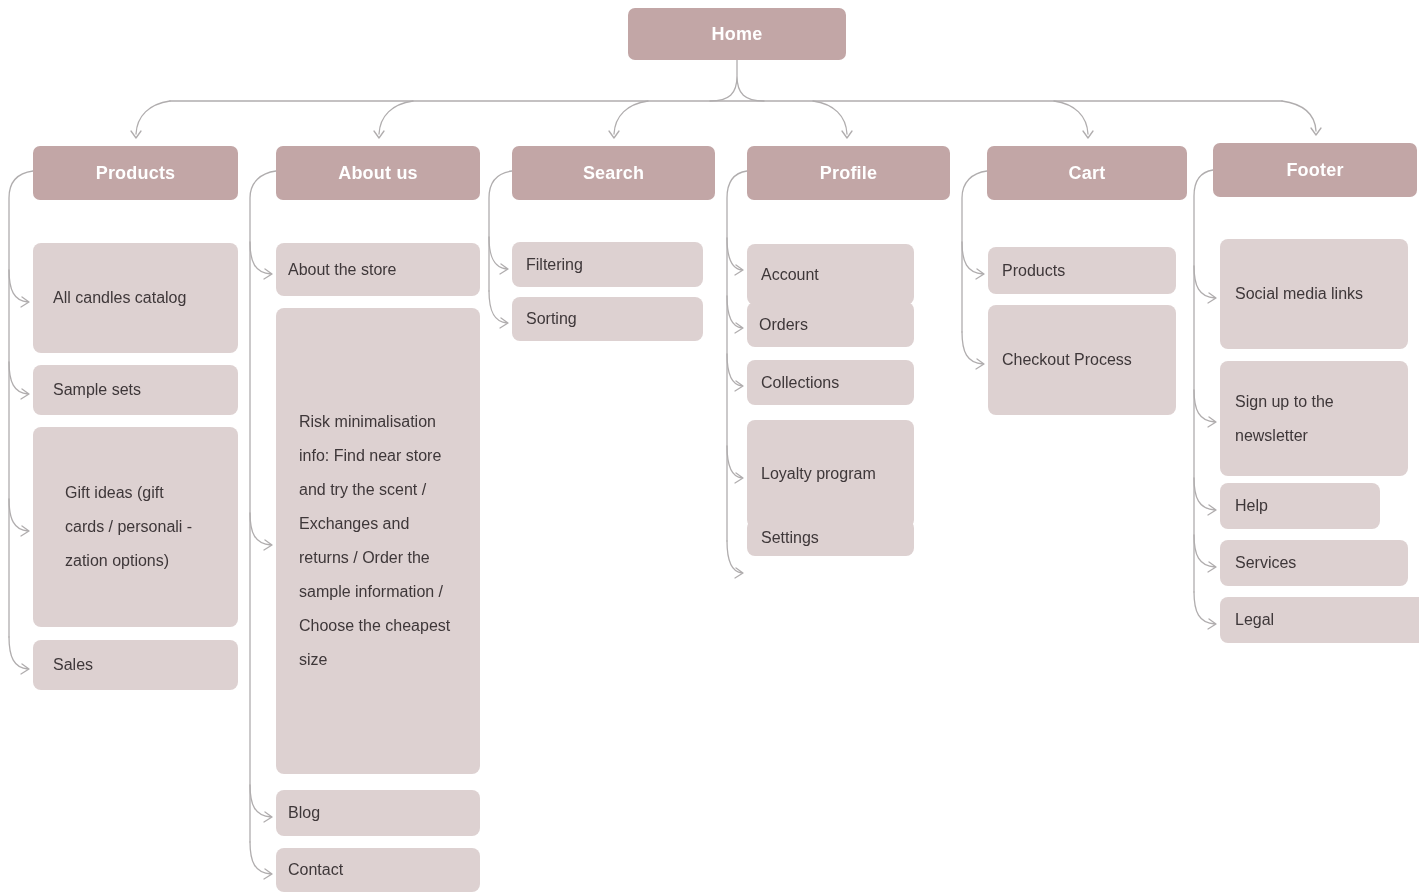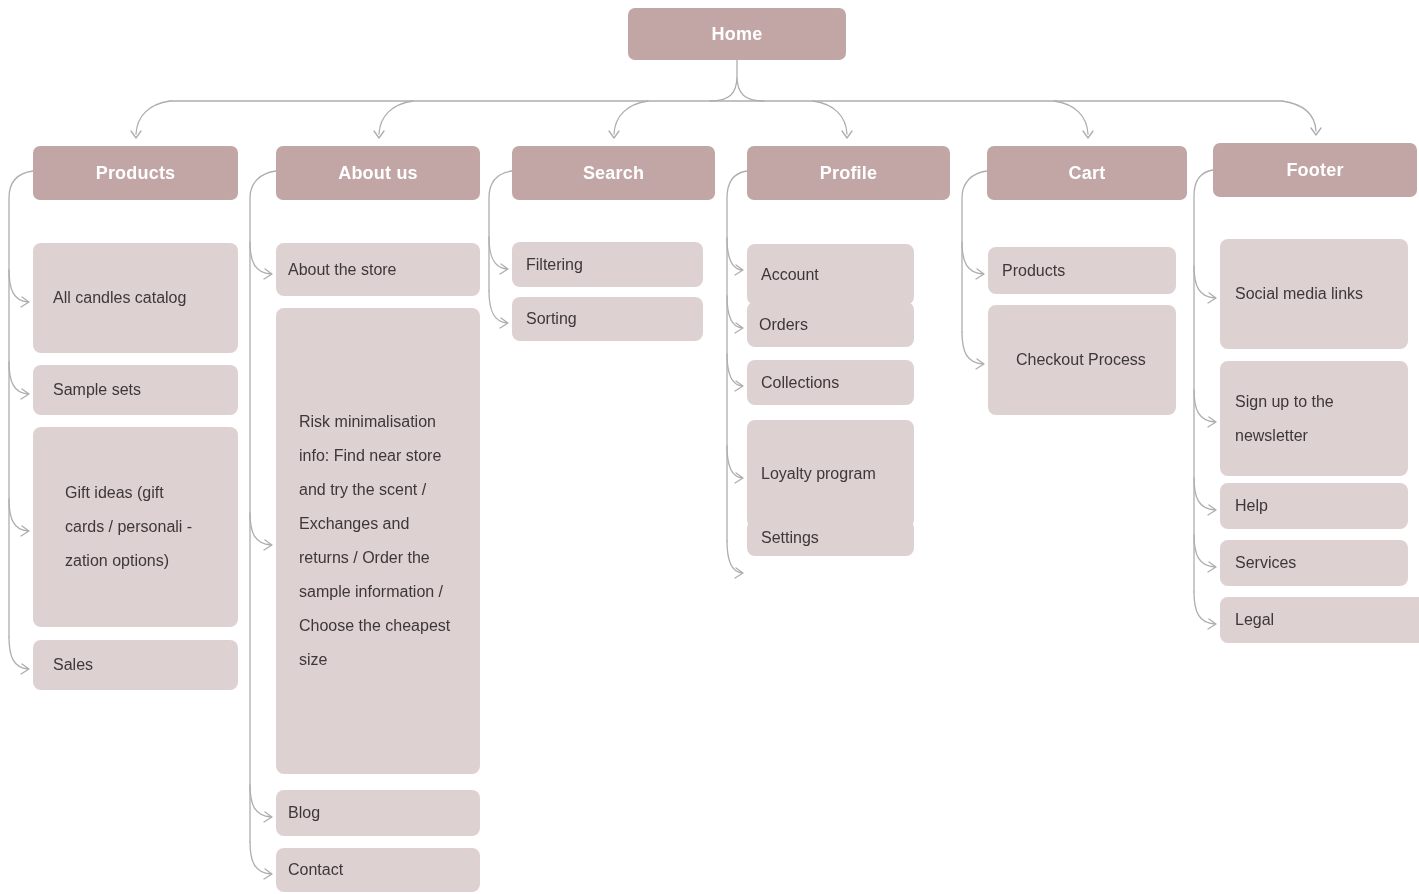--- a/index.html
+++ b/index.html
@@ -168,31 +168,31 @@
 <div class="node child" style="left:747px;top:420px;width:167px;height:108px;padding:0 14px">
   <span>Loyalty program</span>
 </div>
 <div class="node child" style="left:747px;top:520px;width:167px;height:36px;padding:0 14px">
   <span>Settings</span>
 </div>
 
 <div class="node child" style="left:988px;top:247px;width:188px;height:47px;padding:0 14px">
   <span>Products</span>
 </div>
-<div class="node child" style="left:988px;top:305px;width:188px;height:110px;padding:0 28px">
+<div class="node child" style="left:988px;top:305px;width:188px;height:110px;padding:0 14px">
   <span>Checkout Process</span>
 </div>
 
 <div class="node child" style="left:1220px;top:239px;width:188px;height:110px;padding:0 15px">
   <span>Social media links</span>
 </div>
 <div class="node child" style="left:1220px;top:361px;width:188px;height:115px;padding:0 15px">
   <span>Sign up to the newsletter</span>
 </div>
-<div class="node child" style="left:1220px;top:483px;width:188px;height:46px;padding:0 15px">
+<div class="node child" style="left:1220px;top:483px;width:160px;height:46px;padding:0 15px">
   <span>Help</span>
 </div>
 <div class="node child" style="left:1220px;top:540px;width:188px;height:46px;padding:0 15px">
   <span>Services</span>
 </div>
 <div class="node child" style="left:1220px;top:597px;width:211px;height:46px;padding:0 15px">
   <span>Legal</span>
 </div>
 
 </body></html>

